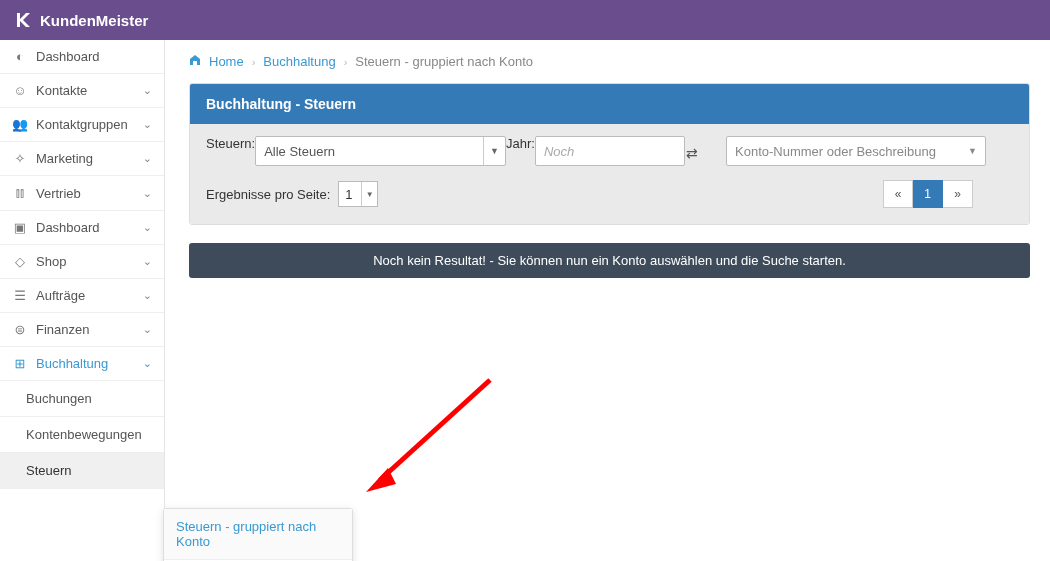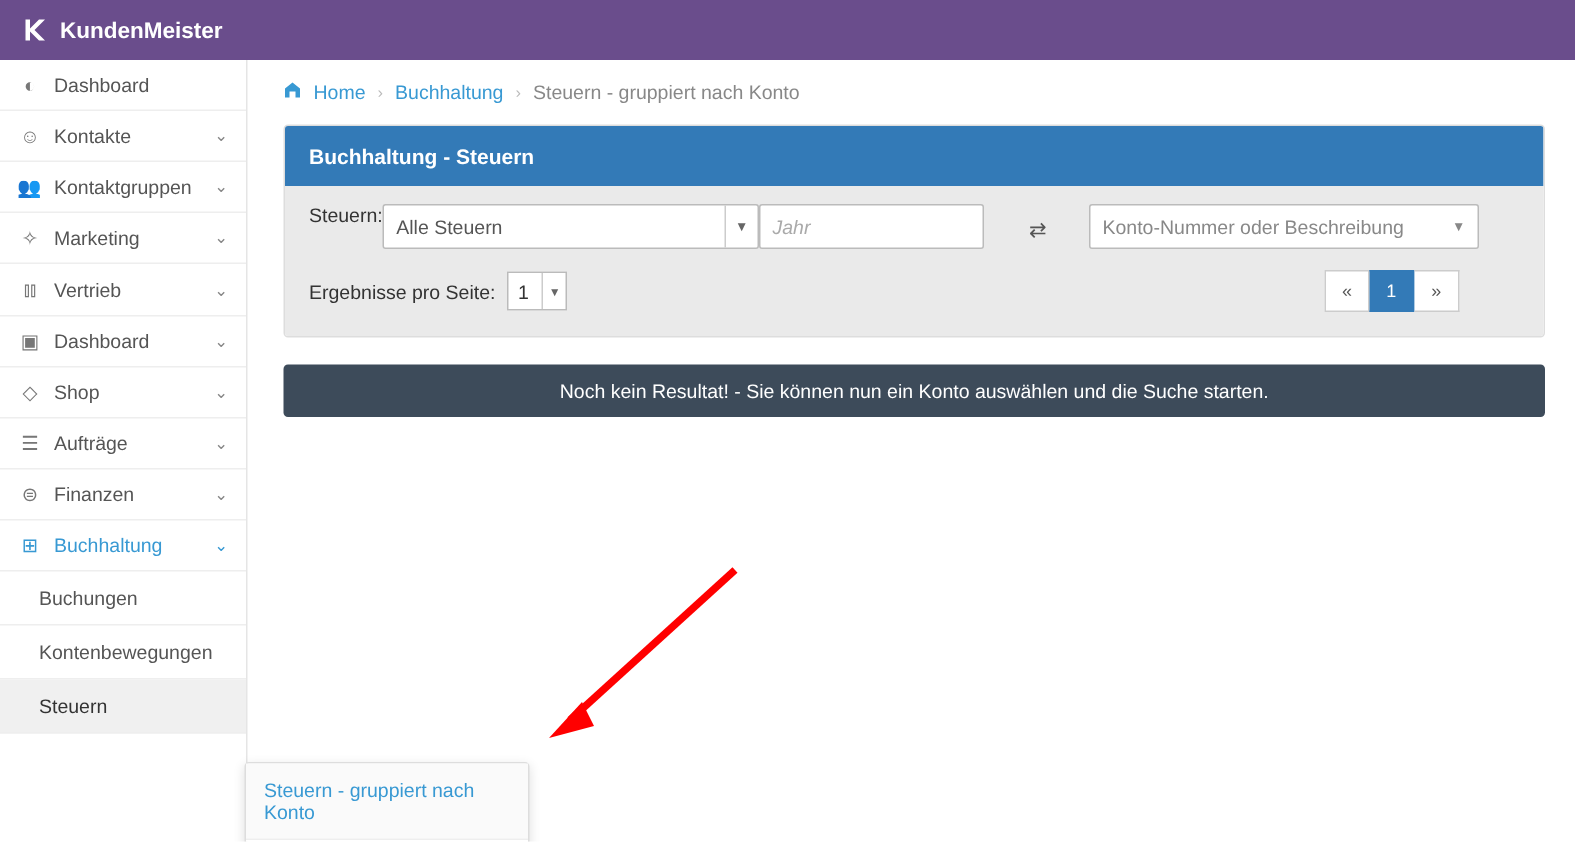--- a/index.html
+++ b/index.html
@@ -168,22 +168,23 @@
       <div class="panel-body">
         <div class="filter-row">
           <div class="filter-col steuern">
             <span class="filter-label">Steuern:</span>
             <div class="select-box wide">
               <span>Alle Steuern</span>
               <span class="caret">▼</span>
             </div>
           </div>
           <div class="filter-col jahr">
+            <span class="filter-label">Jahr:</span>
             <div class="input-box">
-              <span class="placeholder">Jahr</span>
+              <span class="placeholder">Noch</span>
             </div>
           </div>
           <div class="filter-col swap">
             <span class="swap-icon">⇄</span>
           </div>
           <div class="filter-col konto">
             <div class="select-box konto-select">
               <span class="ph">Konto-Nummer oder Beschreibung</span>
               <span class="small-caret">▼</span>
             </div>

